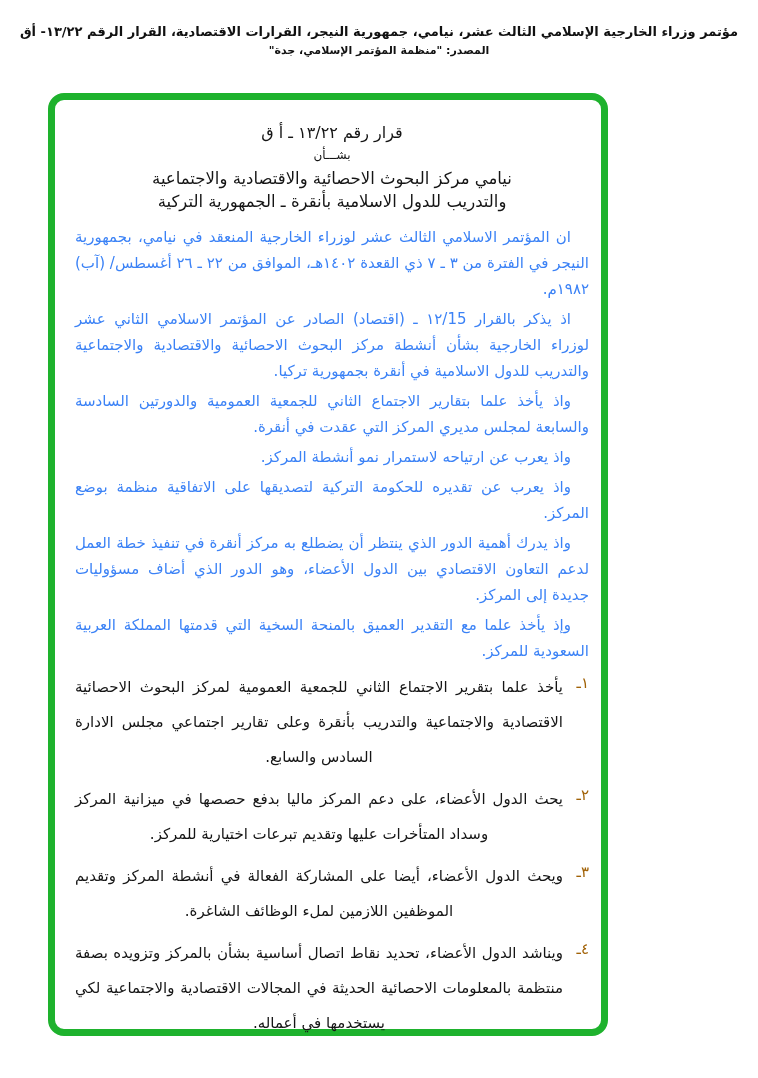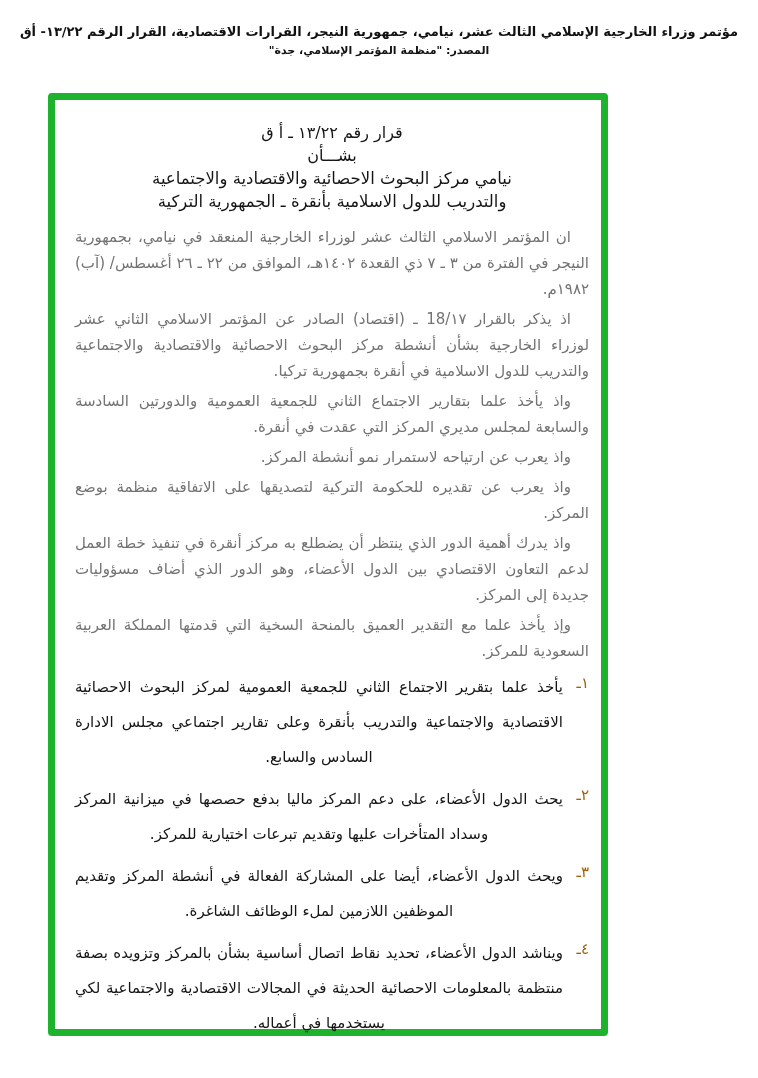--- a/index.html
+++ b/index.html
@@ -37,47 +37,47 @@
   }
 
   
   .doc-frame {
     position: absolute;
     left: 48px;
     top: 93px;
     width: 560px;
     height: 943px;
     border: 7px solid var(--accent, #1eb22d);
-    border-radius: 4px;
+    border-radius: 16px;
     background: #ffffff;
   }
   .doc-content {
     direction: rtl;
     padding: 21px 12px 0 20px;
   }
 
   
   .title-block {
     text-align: center;
     color: #151515;
   }
   .title-line { line-height: 23px; }
   .title-line.t1 { font-size: 16px; }
-  .title-line.t2 { font-size: 16px; }
+  .title-line.t2 { font-size: 12px; }
   .title-line.t3, .title-line.t4 { font-size: 16.5px; }
 
   
   .body-text { margin-top: 11px; }
   .para {
     font-size: 15px;
     line-height: 26px;
     text-align: justify;
     text-indent: 18px;       
     margin-bottom: 4px;
-    color: #737373;
+    color: #3b82f6;
   }
 
   
   .items { margin-top: 6px; }
   .item {
     display: flex;
     direction: rtl;
     margin-bottom: 7px;
   }
   .item-num {
@@ -119,21 +119,21 @@
 
     <div class="title-block">
       <div class="title-line t1">قرار رقم ١٣/٢٢ ـ أ ق</div>
       <div class="title-line t2">بشـــأن</div>
       <div class="title-line t3">نيامي مركز البحوث الاحصائية والاقتصادية والاجتماعية</div>
       <div class="title-line t4">والتدريب للدول الاسلامية بأنقرة ـ الجمهورية التركية</div>
     </div>
 
     <div class="body-text">
       <p class="para">ان المؤتمر الاسلامي الثالث عشر لوزراء الخارجية المنعقد في نيامي، بجمهورية النيجر في الفترة من ٣ ـ ٧ ذي القعدة ١٤٠٢هـ، الموافق من ٢٢ ـ ٢٦ أغسطس/ (آب) ١٩٨٢م.</p>
-      <p class="para">اذ يذكر بالقرار 18/١٧ ـ (اقتصاد) الصادر عن المؤتمر الاسلامي الثاني عشر لوزراء الخارجية بشأن أنشطة مركز البحوث الاحصائية والاقتصادية والاجتماعية والتدريب للدول الاسلامية في أنقرة بجمهورية تركيا.</p>
+      <p class="para">اذ يذكر بالقرار ١٢/15 ـ (اقتصاد) الصادر عن المؤتمر الاسلامي الثاني عشر لوزراء الخارجية بشأن أنشطة مركز البحوث الاحصائية والاقتصادية والاجتماعية والتدريب للدول الاسلامية في أنقرة بجمهورية تركيا.</p>
       <p class="para">واذ يأخذ علما بتقارير الاجتماع الثاني للجمعية العمومية والدورتين السادسة والسابعة لمجلس مديري المركز التي عقدت في أنقرة.</p>
       <p class="para">واذ يعرب عن ارتياحه لاستمرار نمو أنشطة المركز.</p>
       <p class="para">واذ يعرب عن تقديره للحكومة التركية لتصديقها على الاتفاقية منظمة بوضع المركز.</p>
       <p class="para">واذ يدرك أهمية الدور الذي ينتظر أن يضطلع به مركز أنقرة في تنفيذ خطة العمل لدعم التعاون الاقتصادي بين الدول الأعضاء، وهو الدور الذي أضاف مسؤوليات جديدة إلى المركز.</p>
       <p class="para">وإذ يأخذ علما مع التقدير العميق بالمنحة السخية التي قدمتها المملكة العربية السعودية للمركز.</p>
     </div>
 
     <div class="items">
       <div class="item">
         <span class="item-num">١ـ</span>

